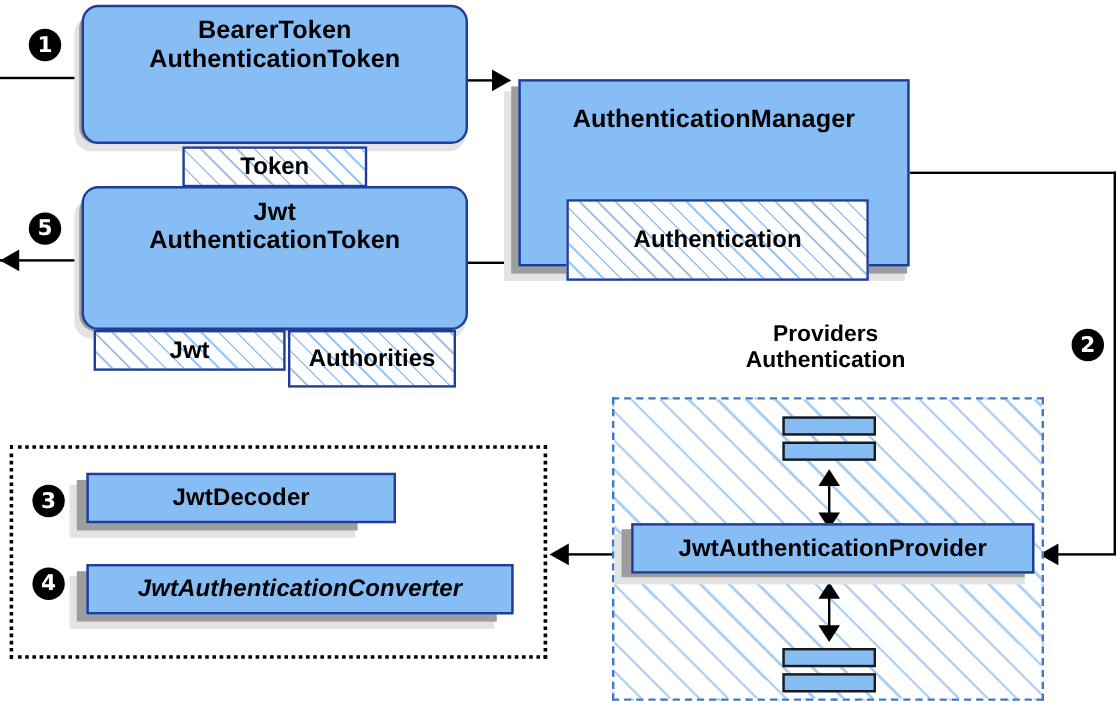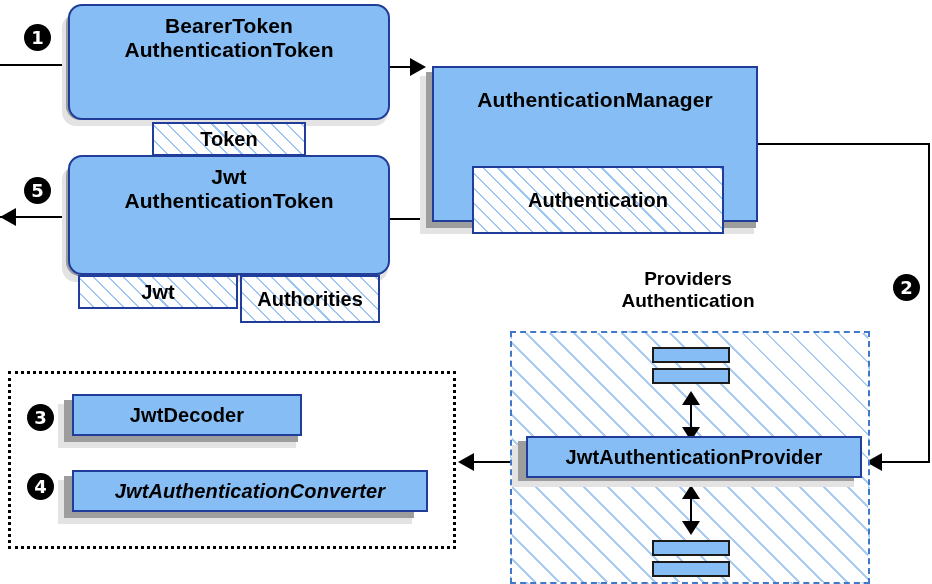--- a/index.html
+++ b/index.html
@@ -133,21 +133,21 @@
   <div class="abs shadow-light" style="left:512px;top:445px;width:342px;height:42px;"></div>
   <div class="abs shadow-dark" style="left:518px;top:441px;width:336px;height:40px;"></div>
   <div class="abs entity" style="left:526px;top:436px;width:336px;height:42px;display:flex;align-items:center;justify-content:center;">
     <div class="title" style="font-size:20px;">JwtAuthenticationProvider</div>
   </div>
 
   <div class="abs dotted-box" style="left:8px;top:371px;width:448px;height:178px;"></div>
 
   <div class="abs shadow-light" style="left:58px;top:404px;width:238px;height:44px;"></div>
   <div class="abs shadow-dark" style="left:64px;top:400px;width:234px;height:42px;"></div>
-  <div class="abs entity" style="left:72px;top:394px;width:230px;height:42px;display:flex;align-items:center;justify-content:center;">
+  <div class="abs entity" style="left:72px;top:394px;width:258px;height:42px;display:flex;align-items:center;justify-content:center;">
     <div class="title" style="font-size:20px;">JwtDecoder</div>
   </div>
 
   <div class="abs shadow-light" style="left:58px;top:480px;width:354px;height:44px;"></div>
   <div class="abs shadow-dark" style="left:64px;top:476px;width:350px;height:42px;"></div>
   <div class="abs entity" style="left:72px;top:470px;width:356px;height:42px;display:flex;align-items:center;justify-content:center;font-style:italic;">
     <div class="title" style="font-size:20px;">JwtAuthenticationConverter</div>
   </div>
 
   <div class="abs shadow-light" style="left:420px;top:76px;width:334px;height:158px;"></div>

